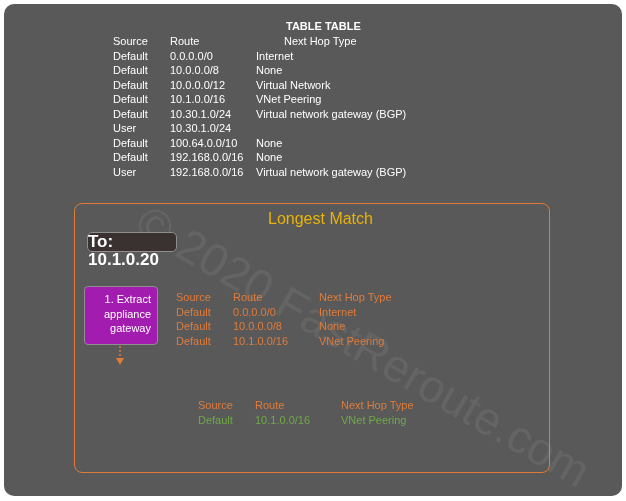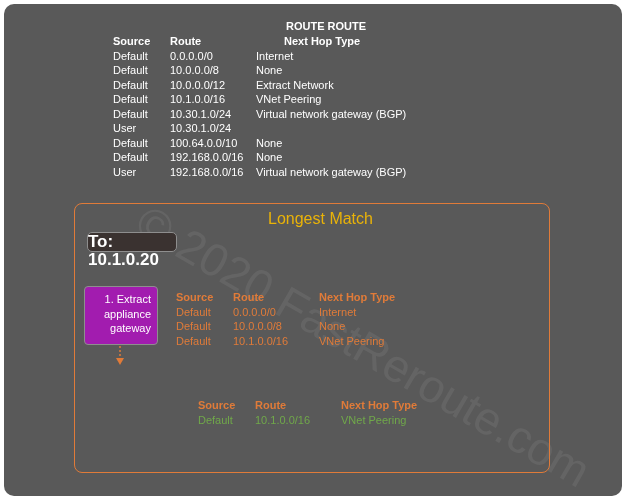--- a/index.html
+++ b/index.html
@@ -5,62 +5,62 @@
     html, body { margin: 0; padding: 0; background: #ffffff; }
     body { width: 626px; height: 501px; position: relative; overflow: hidden; font-family: "Liberation Sans", "DejaVu Sans", sans-serif; }
     .canvas { position: absolute; left: 4px; top: 4px; width: 618px; height: 492px; background: #595959; border-radius: 10px; overflow: hidden; }
     .watermark { position: absolute; left: 150px; top: 190px; font-size: 46px; color: rgba(255,255,255,0.07); transform: rotate(30deg); transform-origin: 0 0; white-space: nowrap; pointer-events: none; }
     .rt-title { position: absolute; left: 282px; top: 16px; font-size: 11px; font-weight: bold; color: #ffffff; }
     .tbl { position: absolute; font-size: 11px; line-height: 14.5px; }
     .tbl .row { display: flex; white-space: nowrap; }
     .c1 { width: 57px; }
     .c2 { width: 86px; }
     .c3 { width: 200px; }
-    .hdr { font-weight: bold; align-items: center; }
+    .hdr { font-weight: normal; align-items: center; }
     .main-tbl { left: 109px; top: 30px; color: #ffffff; }
     .main-tbl .hdr .c3 { padding-left: 28px; }
     .lm-box { position: absolute; left: 70px; top: 199px; width: 474px; height: 268px; border: 1.5px solid #e07b39; border-radius: 8px; }
     .lm-title { position: absolute; left: 193px; top: 6px; font-size: 16px; color: #eab308; }
     .to-box { position: absolute; left: 12px; top: 28px; width: 90px; height: 20px; background: #3a3230; border: 1.5px solid #8e8e8e; border-radius: 5px; color: #fff; font-size: 17px; font-weight: bold; text-align: left; padding-right: 8px; box-sizing: border-box; line-height: 18px; }
     .step { position: absolute; background: #a21caf; border: 1.5px solid #8e8e8e; border-radius: 4px; color: #fff; font-size: 11px; font-weight: normal; text-align: right; box-sizing: border-box; padding: 5px 6px 0 0; line-height: 14.5px; }
     .step1 { left: 9px; top: 82px; width: 74px; height: 59px; }
     .step2 { left: 12px; top: 161px; width: 74px; height: 87px; padding-top: 10px; }
     .arrow { position: absolute; left: 44px; top: 142px; width: 2px; height: 18px; }
     .cand-tbl { left: 101px; top: 86px; color: #e07b39; }
     .sel-tbl { left: 123px; top: 194px; color: #e07b39; }
     .sel-tbl .data { color: #70a84a; }
     .cand-tbl .c3, .sel-tbl .c3 { width: 120px; }
   </style>
 </head>
 <body>
 
 <div class="canvas">
   <div class="watermark">© 2020 FastReroute.com</div>
 
-  <div class="rt-title">ROUTE ROUTE</div>
+  <div class="rt-title">TABLE TABLE</div>
   <div class="tbl main-tbl">
     <div class="row hdr">
       <span class="c1">Source</span>
       <span class="c2">Route</span>
       <span class="c3">Next Hop Type</span>
     </div>
     <div class="row">
         <span class="c1">Default</span>
         <span class="c2">0.0.0.0/0</span>
         <span class="c3">Internet</span>
       </div>
     <div class="row">
         <span class="c1">Default</span>
         <span class="c2">10.0.0.0/8</span>
         <span class="c3">None</span>
       </div>
     <div class="row">
         <span class="c1">Default</span>
         <span class="c2">10.0.0.0/12</span>
-        <span class="c3">Extract Network</span>
+        <span class="c3">Virtual Network</span>
       </div>
     <div class="row">
         <span class="c1">Default</span>
         <span class="c2">10.1.0.0/16</span>
         <span class="c3">VNet Peering</span>
       </div>
     <div class="row">
         <span class="c1">Default</span>
         <span class="c2">10.30.1.0/24</span>
         <span class="c3">Virtual network gateway (BGP)</span>

